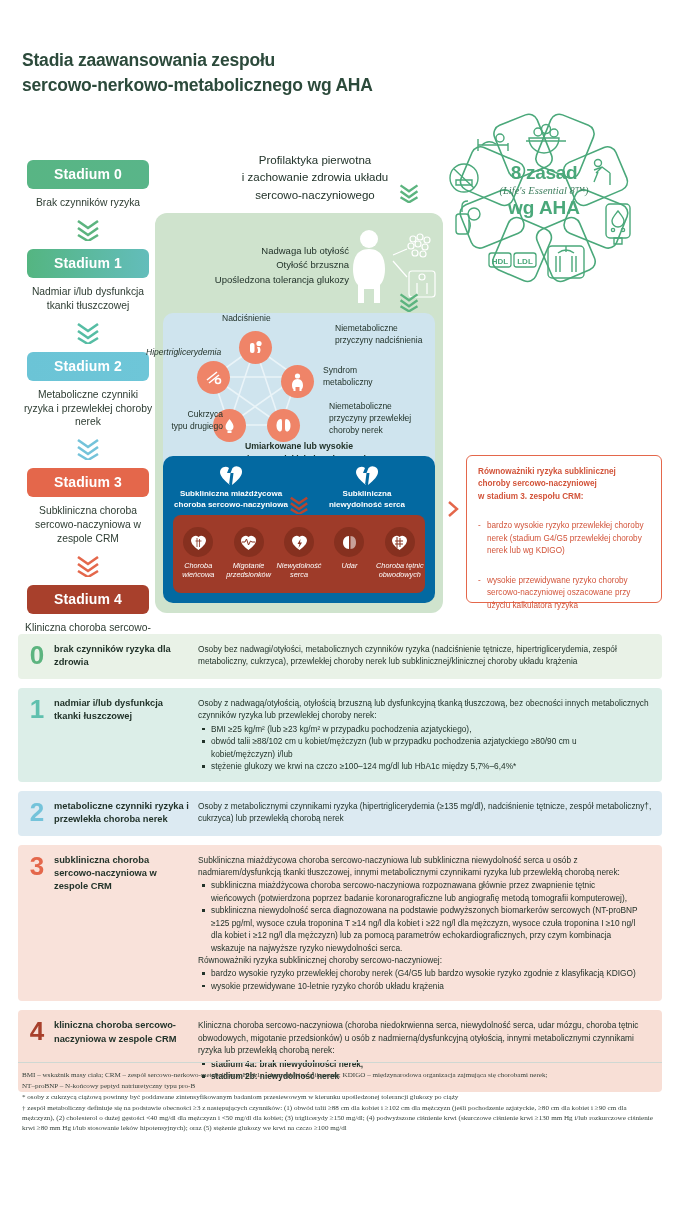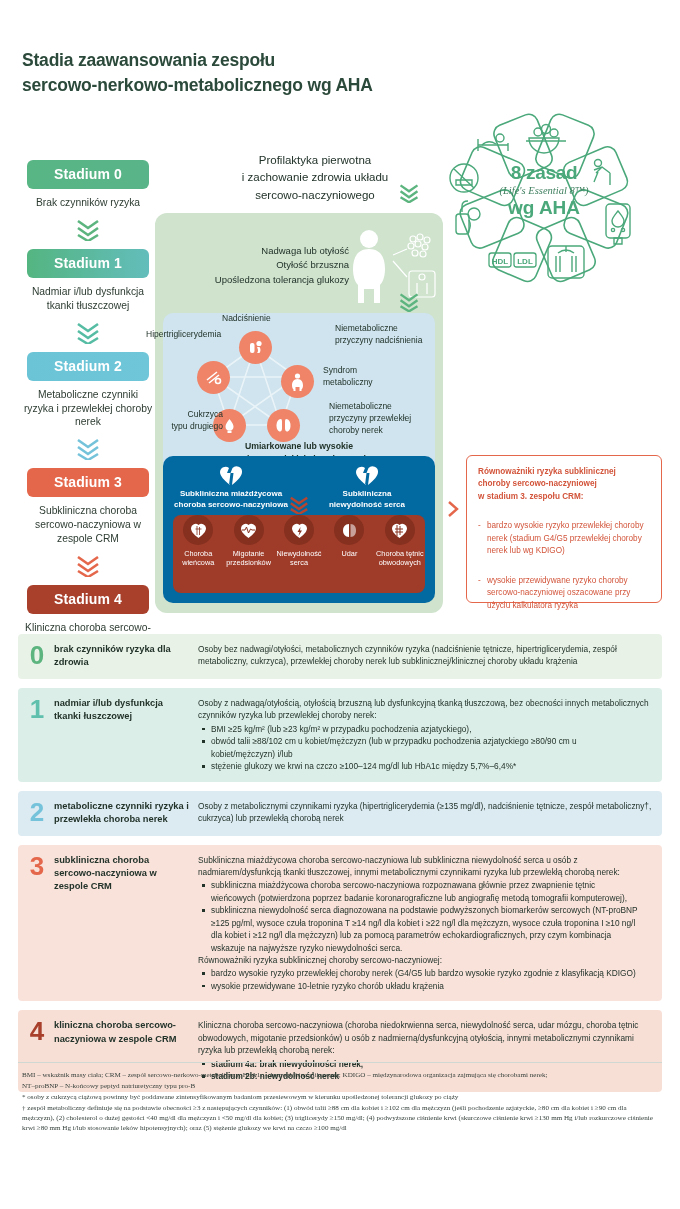--- a/index.html
+++ b/index.html
@@ -61,21 +61,21 @@
   }
   .panel-red {
     position: absolute; left: 8px; top: 243px; width: 272px; height: 147px;
     background: #0369a1; border-radius: 10px;
   }
   .red-sub { position: absolute; top: 10px; width: 50%; text-align: center; color: #fff; }
   .red-sub .lbl { font-size: 8px; line-height: 1.35; font-weight: bold; margin-top: 3px; }
   .red-inner {
     position: absolute; left: 10px; top: 59px; width: 252px; height: 78px;
     background: #9e3b29; border-radius: 8px;
-    display: flex; justify-content: space-around; align-items: flex-start; padding-top: 0;
+    display: flex; justify-content: space-around; align-items: flex-start; padding-top: 12px; font-style: italic;
   }
   .dis { width: 52px; text-align: center; color: #fff; }
   .dis .circ {
     width: 30px; height: 30px; border-radius: 50%;
     background: #86301f; margin: 0 auto 4px;
     display: flex; align-items: center; justify-content: center;
   }
   .dis .lbl { font-size: 7.3px; line-height: 1.3; }
 
   
@@ -376,21 +376,21 @@
         </div>
         <div class="node" style="left:30px;top:84px;">
           <svg width="19" height="19" viewBox="0 0 19 19">
             <g fill="#fff">
                 <path d="M9.5 3 c2.5 3.5 4 5.5 4 7.5 a4 4 0 0 1 -8 0 c0 -2 1.5 -4 4 -7.5 z"></path>
                 <rect x="7.5" y="14.5" width="4" height="2.5"></rect>
               </g>
           </svg>
         </div>
         <div class="blbl" style="left:39px;top:-12px;">Nadciśnienie</div>
-        <div class="blbl" style="left:-37px;top:4px;">Hipertriglicerydemia</div>
+        <div class="blbl" style="left:-37px;top:22px;font-style:italic;">Hipertriglicerydemia</div>
         <div class="blbl" style="left:-24px;top:84px;text-align:right;width:64px;">
           <div>Cukrzyca</div>
           <div>typu drugiego</div>
         </div>
         <div class="blbl" style="left:152px;top:-2px;width:100px;">
           <div>Niemetaboliczne</div>
           <div>przyczyny nadciśnienia</div>
         </div>
         <div class="blbl" style="left:140px;top:40px;width:70px;">
           <div>Syndrom</div>

